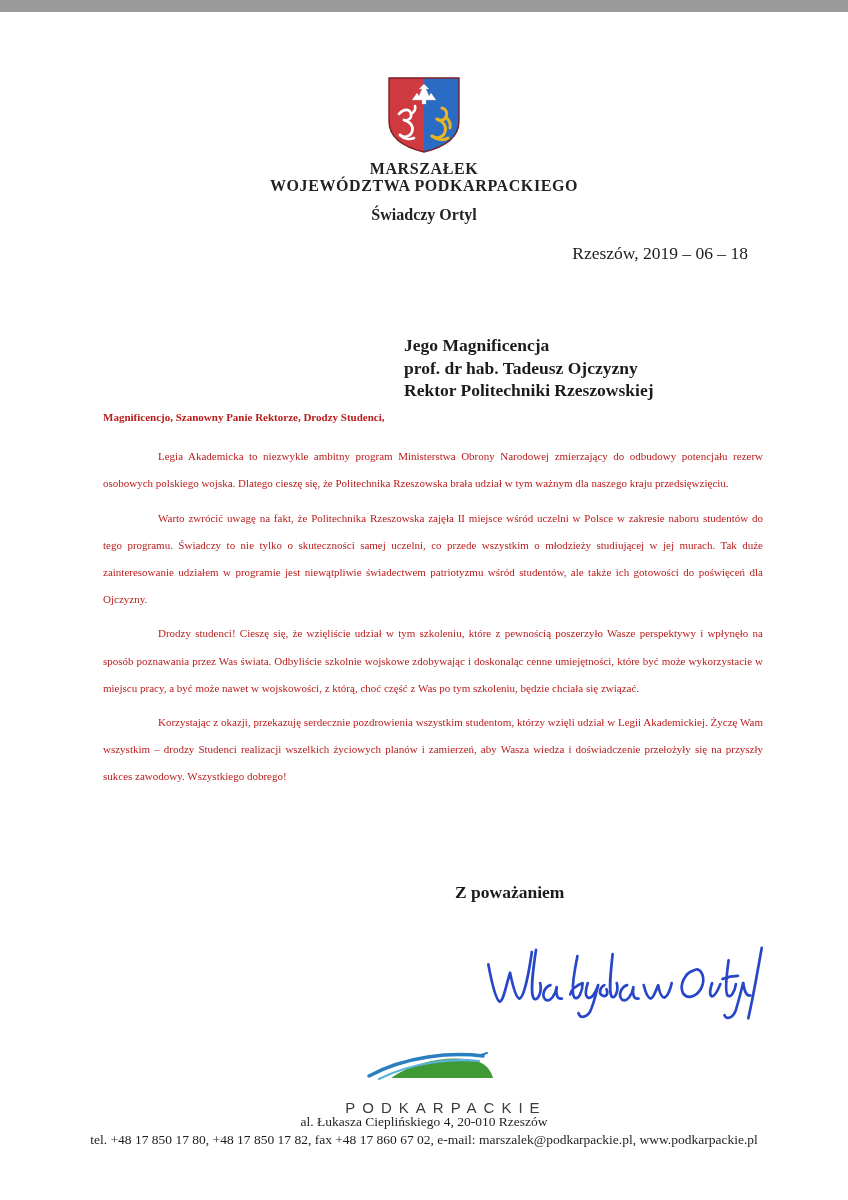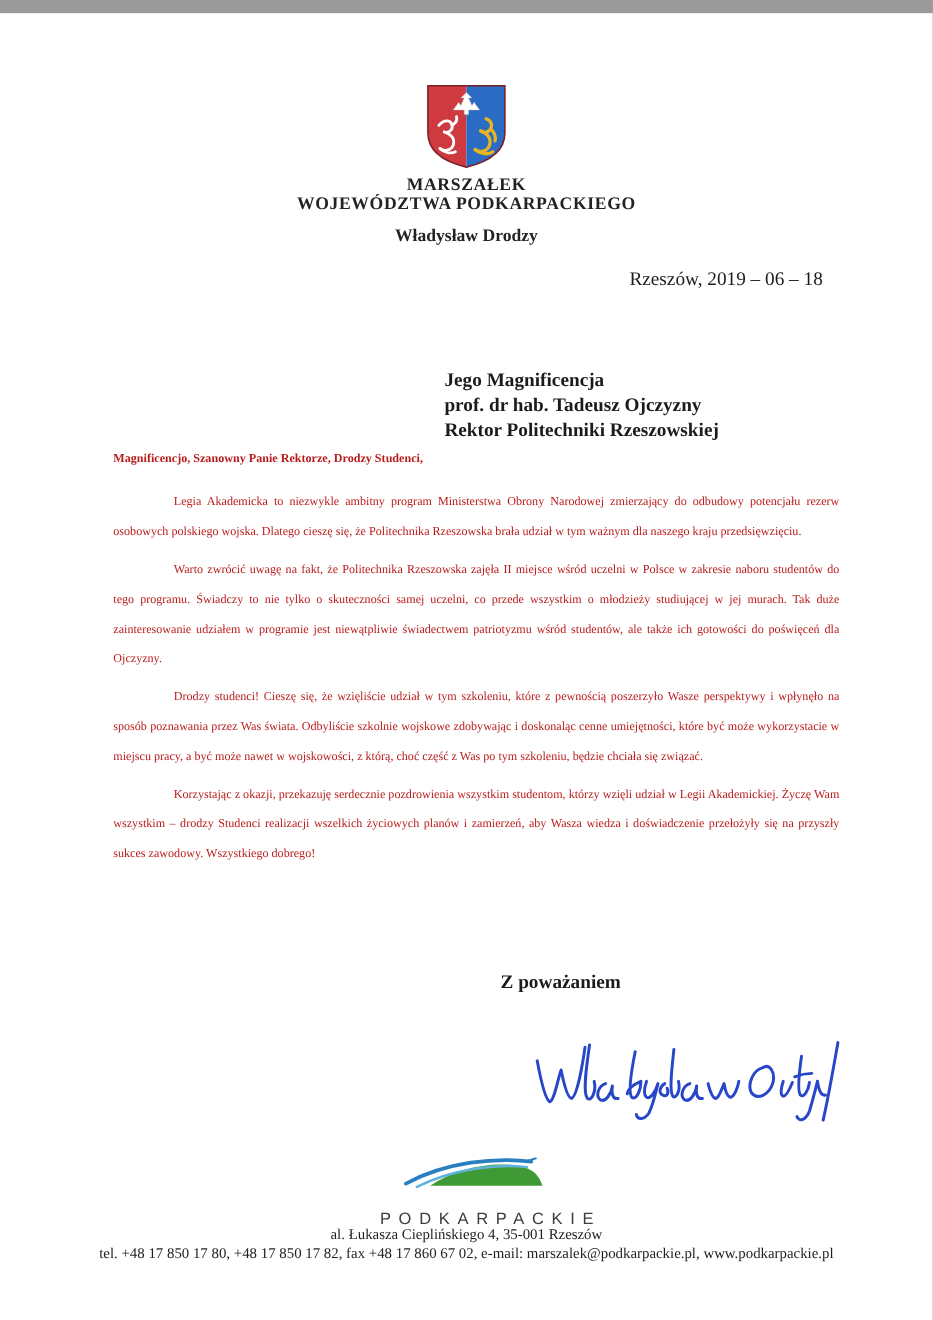--- a/index.html
+++ b/index.html
@@ -78,21 +78,21 @@
 
       <g stroke="#e8b422" stroke-width="3" fill="none" stroke-linecap="round">
         <path d="M56,32 C60,33 62,37 60,41 C58,45 53,45 51,43"></path>
         <path d="M51,43 C57,45 61,50 59,56 C57,62 50,63 46,60"></path>
         <path d="M46,60 C51,64 58,65 62,62"></path>
         <path d="M60,41 C63,44 65,48 64,52"></path>
       </g>
     </svg>
     <div class="lh-title">MARSZAŁEK</div>
     <div class="lh-title">WOJEWÓDZTWA PODKARPACKIEGO</div>
-    <div class="lh-name">Władysław Drodzy</div>
+    <div class="lh-name">Świadczy Ortyl</div>
   </div>
 
   <div class="dateline">Rzeszów, 2019 – 06 – 18</div>
 
   <div class="recipient">
     <div>Jego Magnificencja</div>
     <div>prof. dr hab. Tadeusz Ojczyzny</div>
     <div>Rektor Politechniki Rzeszowskiej</div>
   </div>
 
@@ -135,17 +135,17 @@
     <svg width="170" height="42" viewBox="0 0 170 42" aria-hidden="true">
       <path d="M30,26 C55,8 95,2 118,10 C126,13 130,19 132,26 Z" fill="#3f9a36"></path>
       <path d="M8,24 C45,4 90,0 122,4" stroke="#2a7fc0" stroke-width="3.4" fill="none" stroke-linecap="round"></path>
       <path d="M18,27 C52,10 92,6 118,9" stroke="#5fb3de" stroke-width="2.2" fill="none" stroke-linecap="round"></path>
       <path d="M120,3 L126,1" stroke="#2a7fc0" stroke-width="2" fill="none" stroke-linecap="round"></path>
     </svg>
     <div class="logo-wordmark">PODKARPACKIE</div>
   </div>
 
   <div class="footer-address">
-    <div>al. Łukasza Cieplińskiego 4, 35-001 Rzeszów</div>
+    <div>al. Łukasza Cieplińskiego 4, 20-010 Rzeszów</div>
     <div>tel. +48 17 850 17 80, +48 17 850 17 82, fax +48 17 860 67 02,  e-mail: marszalek@podkarpackie.pl,  www.podkarpackie.pl</div>
   </div>
 
 </div>
 
 </body></html>

